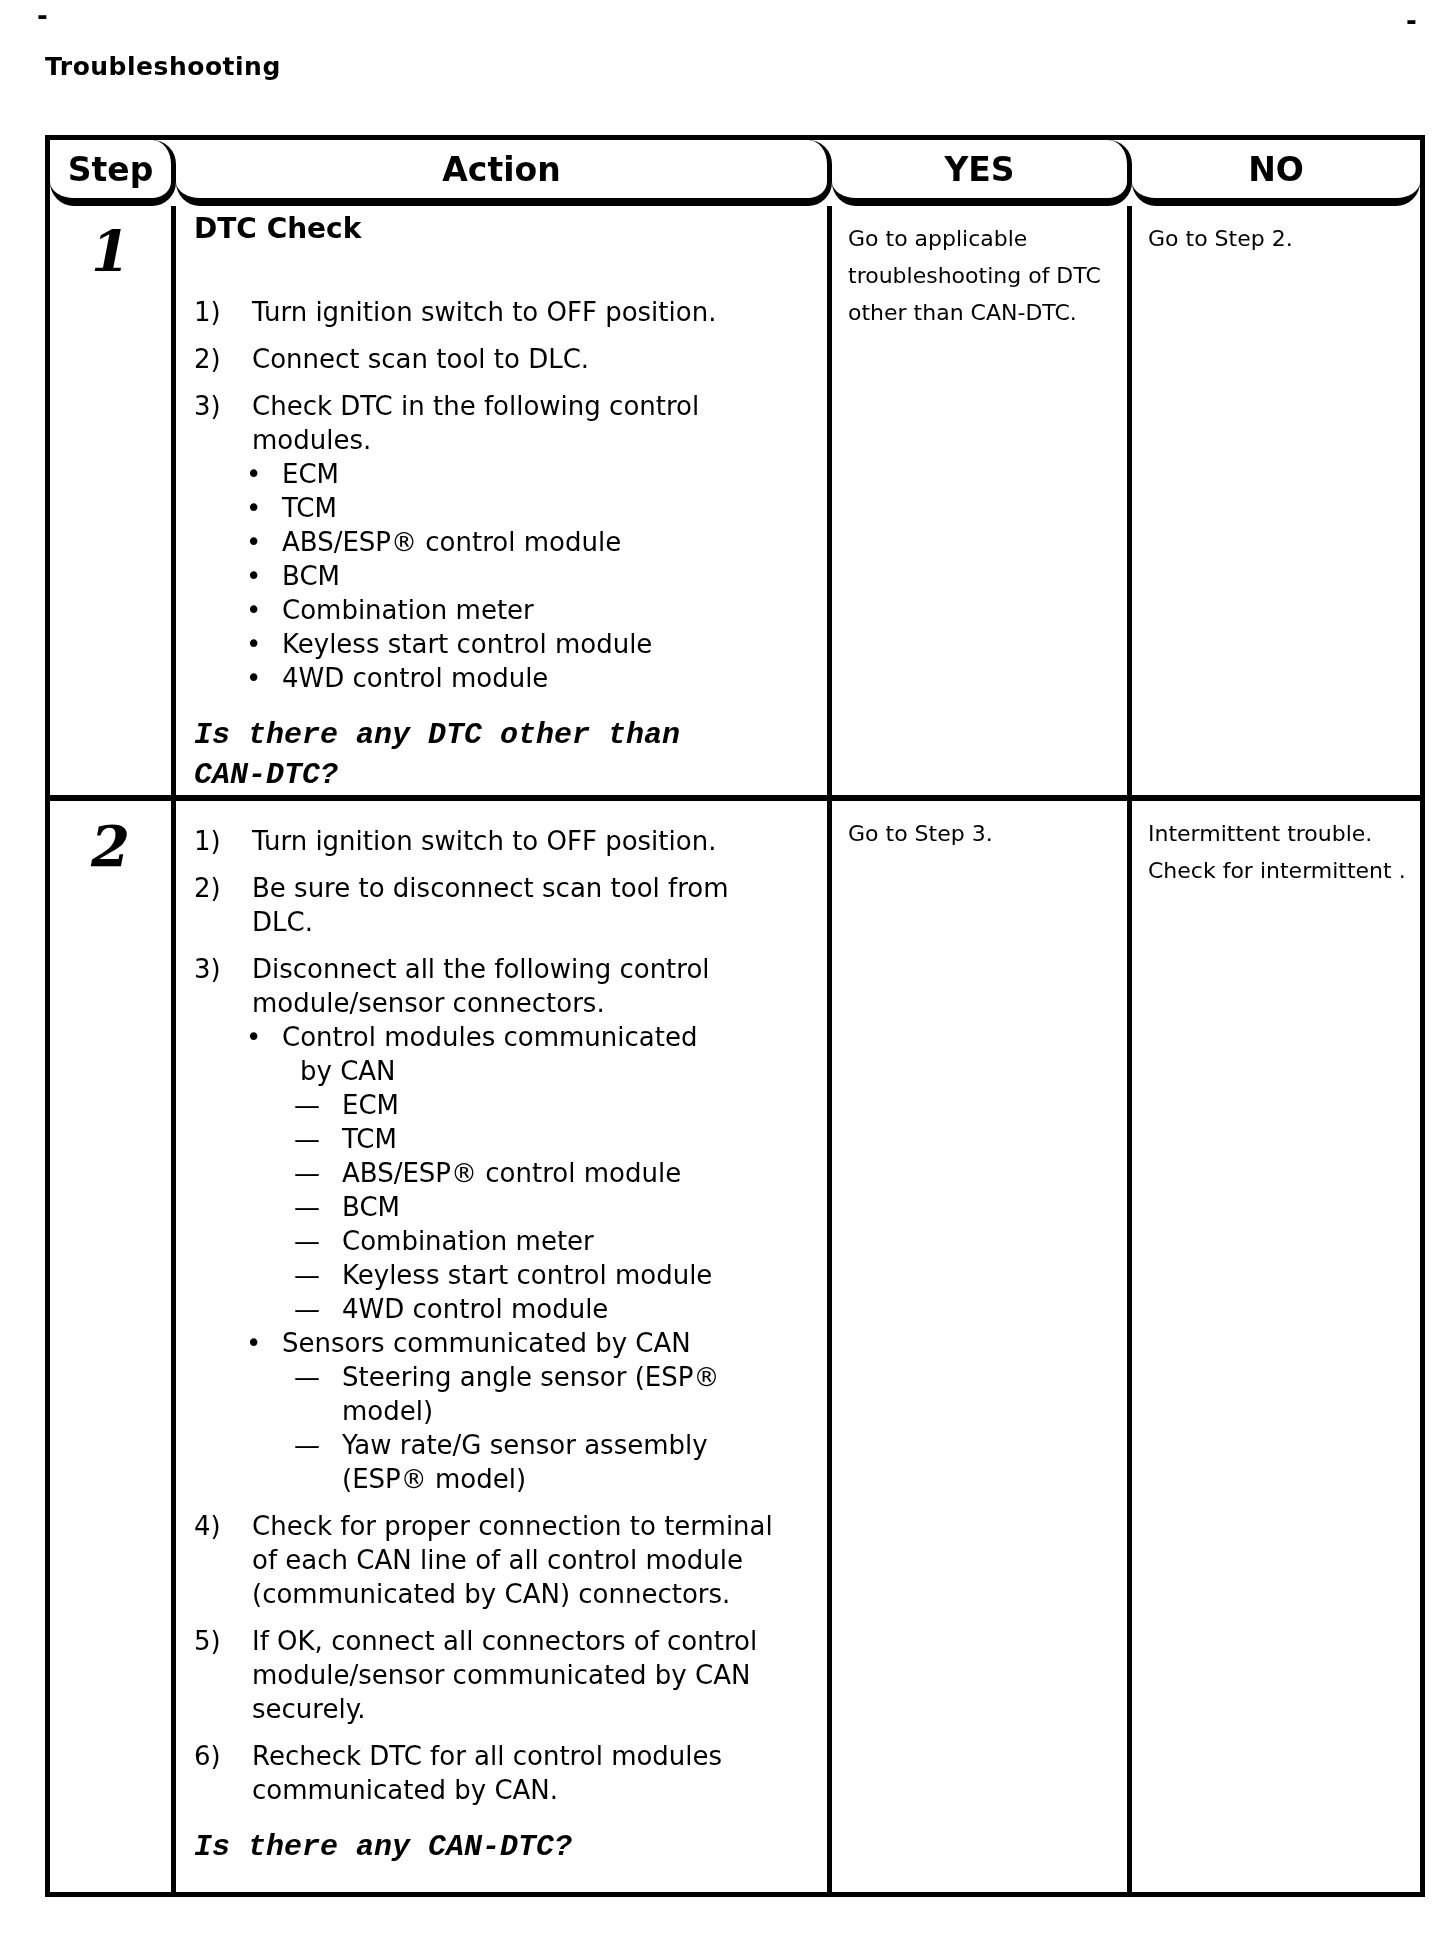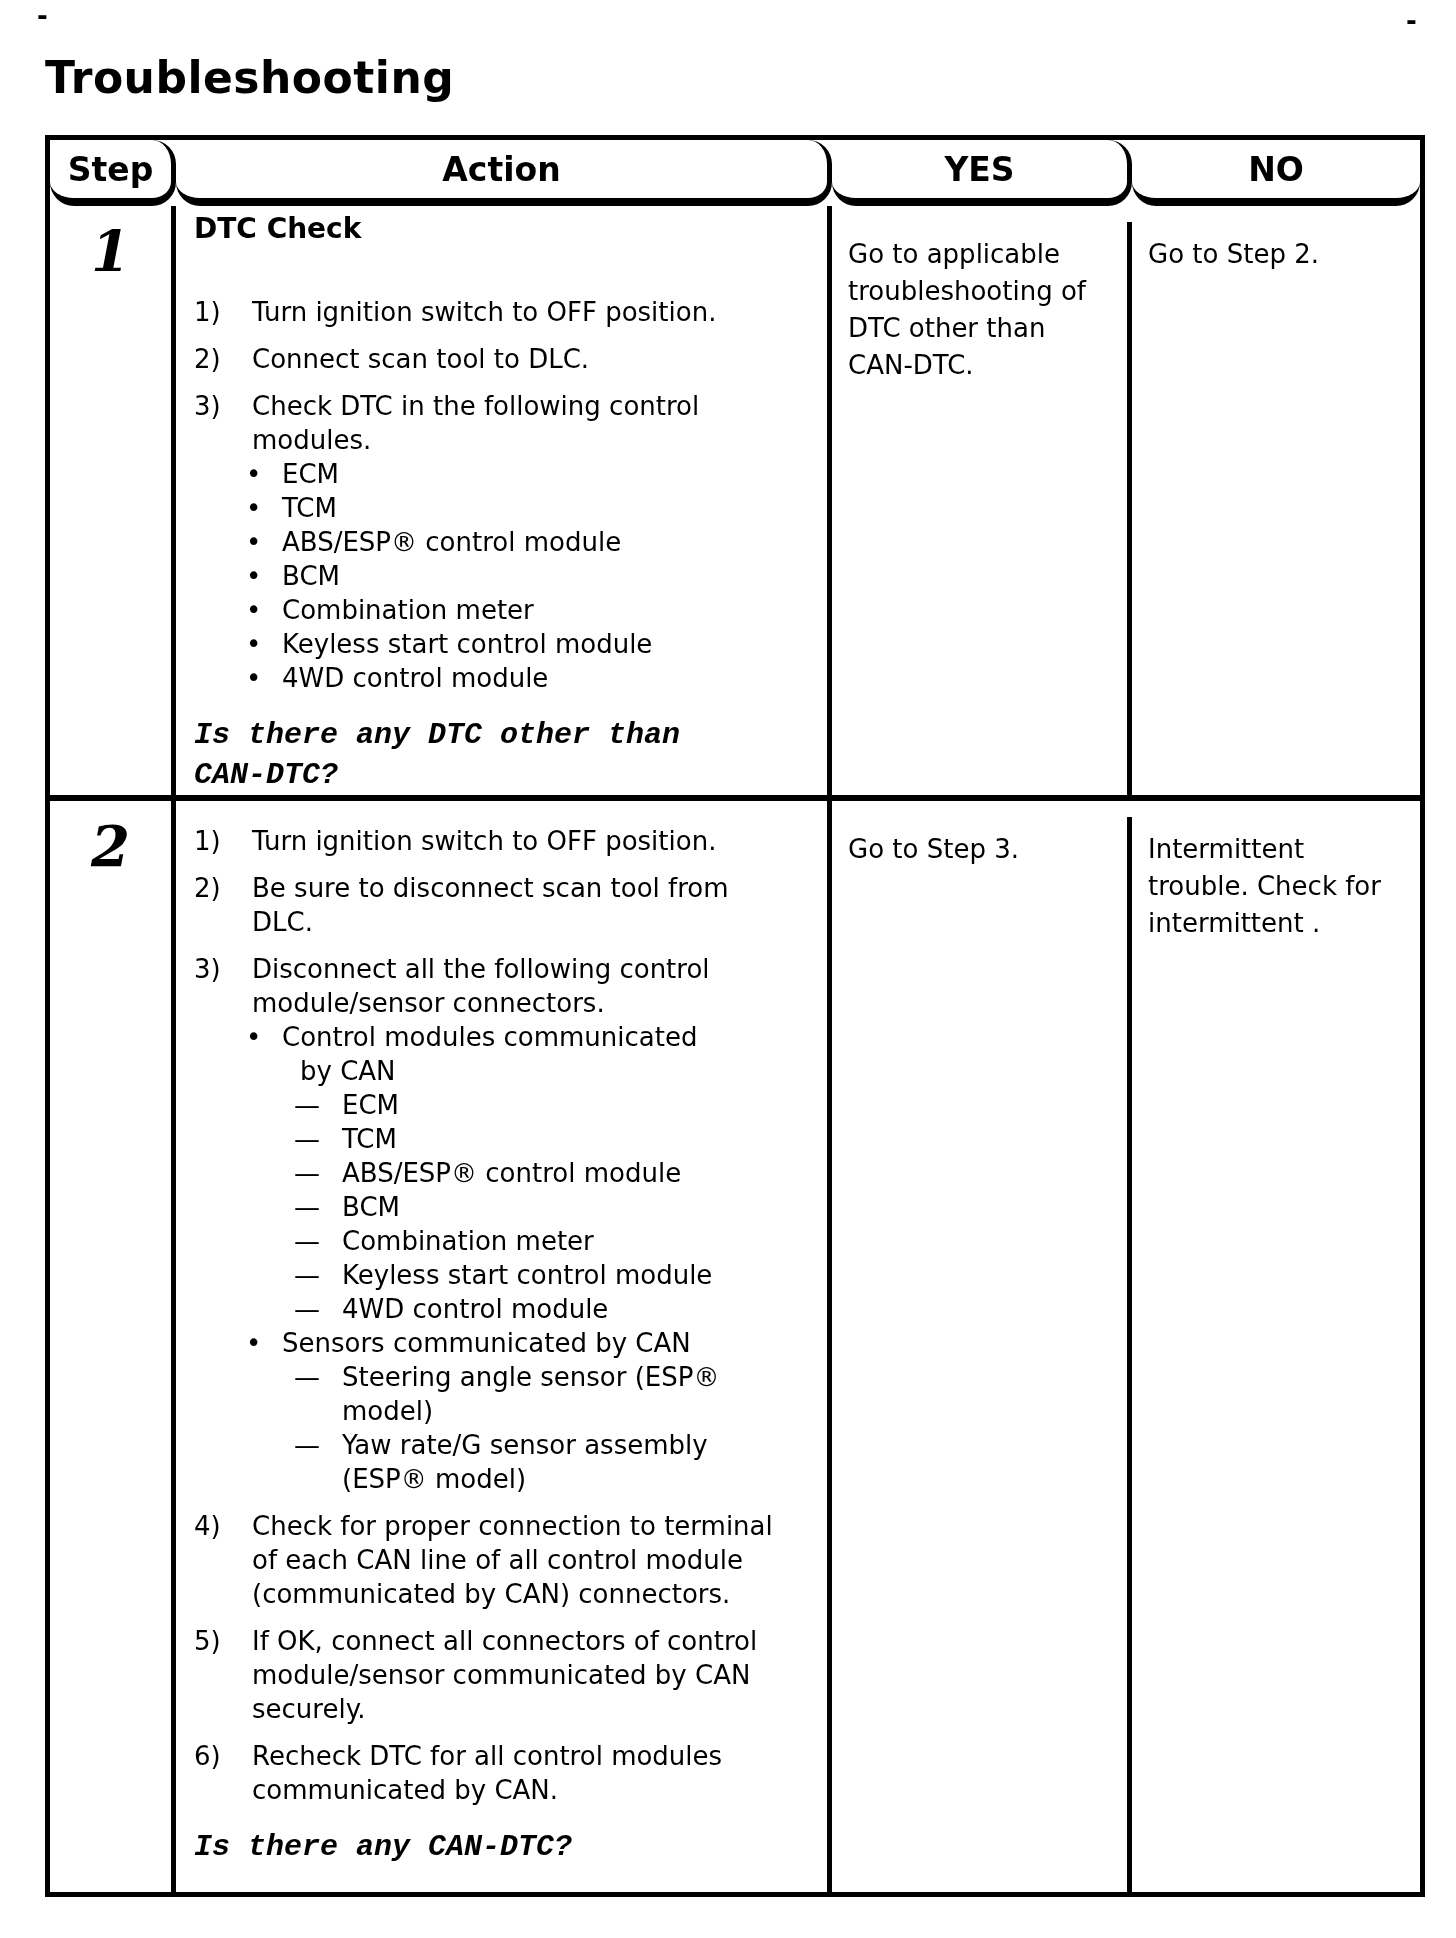--- a/index.html
+++ b/index.html
@@ -10,21 +10,21 @@
     color:#000;
   }
   .page { position:relative; width:1456px; height:1938px; overflow:hidden; background:#fff; }
 
   .corner-mark { position:absolute; font-size:26px; font-weight:bold; color:#000; line-height:1; }
   .corner-mark.left  { left:37px; top:3px; }
   .corner-mark.right { left:1406px; top:8px; }
 
   .title {
     position:absolute; left:45px; top:52px;
-    font-size:44px; font-weight:bold; letter-spacing:0.5px;
+    font-size:25px; font-weight:bold; letter-spacing:0.5px;
   }
 
   .ts-table {
     position:absolute; left:45px; top:135px; width:1380px;
     border:5px solid #000;
     display:grid;
     grid-template-columns:126px 656px 300px 288px;
     grid-template-rows:66px 595px 1091px;
     background:#fff;
   }
@@ -58,21 +58,21 @@
 
   .dash { display:flex; margin-left:100px; }
   .dash .g { width:48px; flex:none; }
   .dash .t { max-width:430px; }
 
   .question {
     margin-top:20px; max-width:565px;
     font-size:30px; font-weight:bold; font-style:italic; line-height:40px;font-family:Liberation Mono, monospace;
   }
 
-  .result-cell { padding:14px 14px 10px 16px; font-size:26px; line-height:37px;margin-top:16px; }
+  .result-cell { padding:14px 14px 10px 16px; font-size:22px; line-height:37px; }
 </style>
 </head>
 <body>
 
 <div class="page">
 
   <span class="corner-mark left">-</span>
   <span class="corner-mark right">-</span>
 
   <h1 class="title">Troubleshooting</h1>

